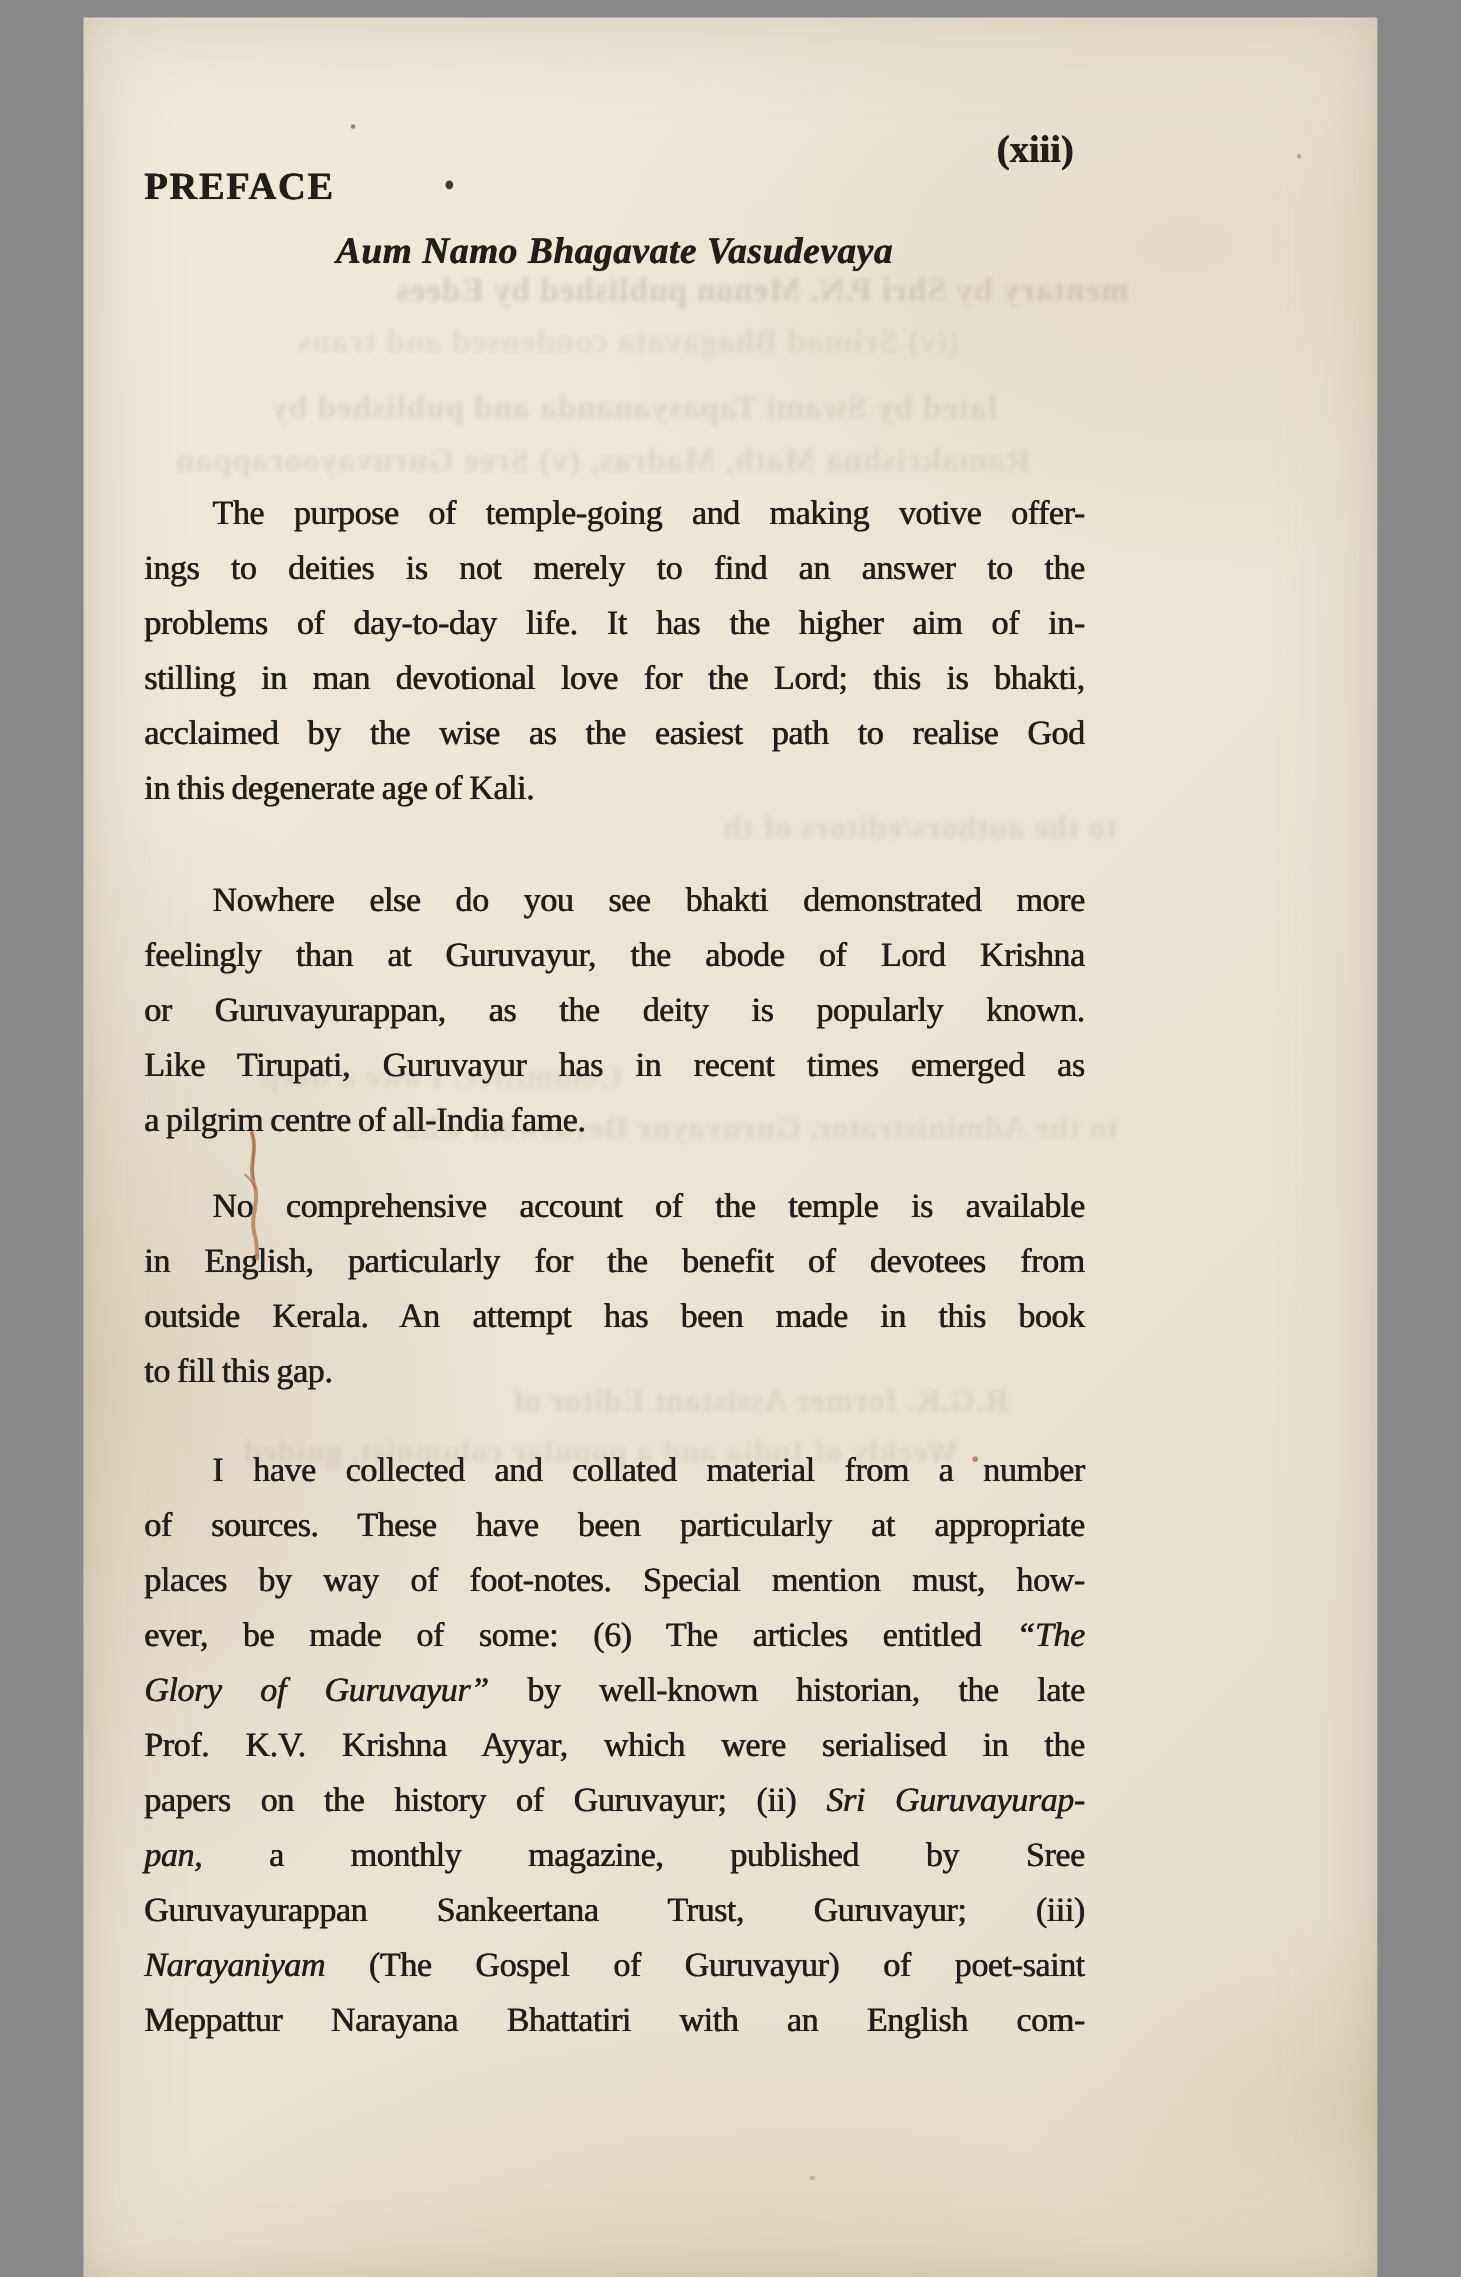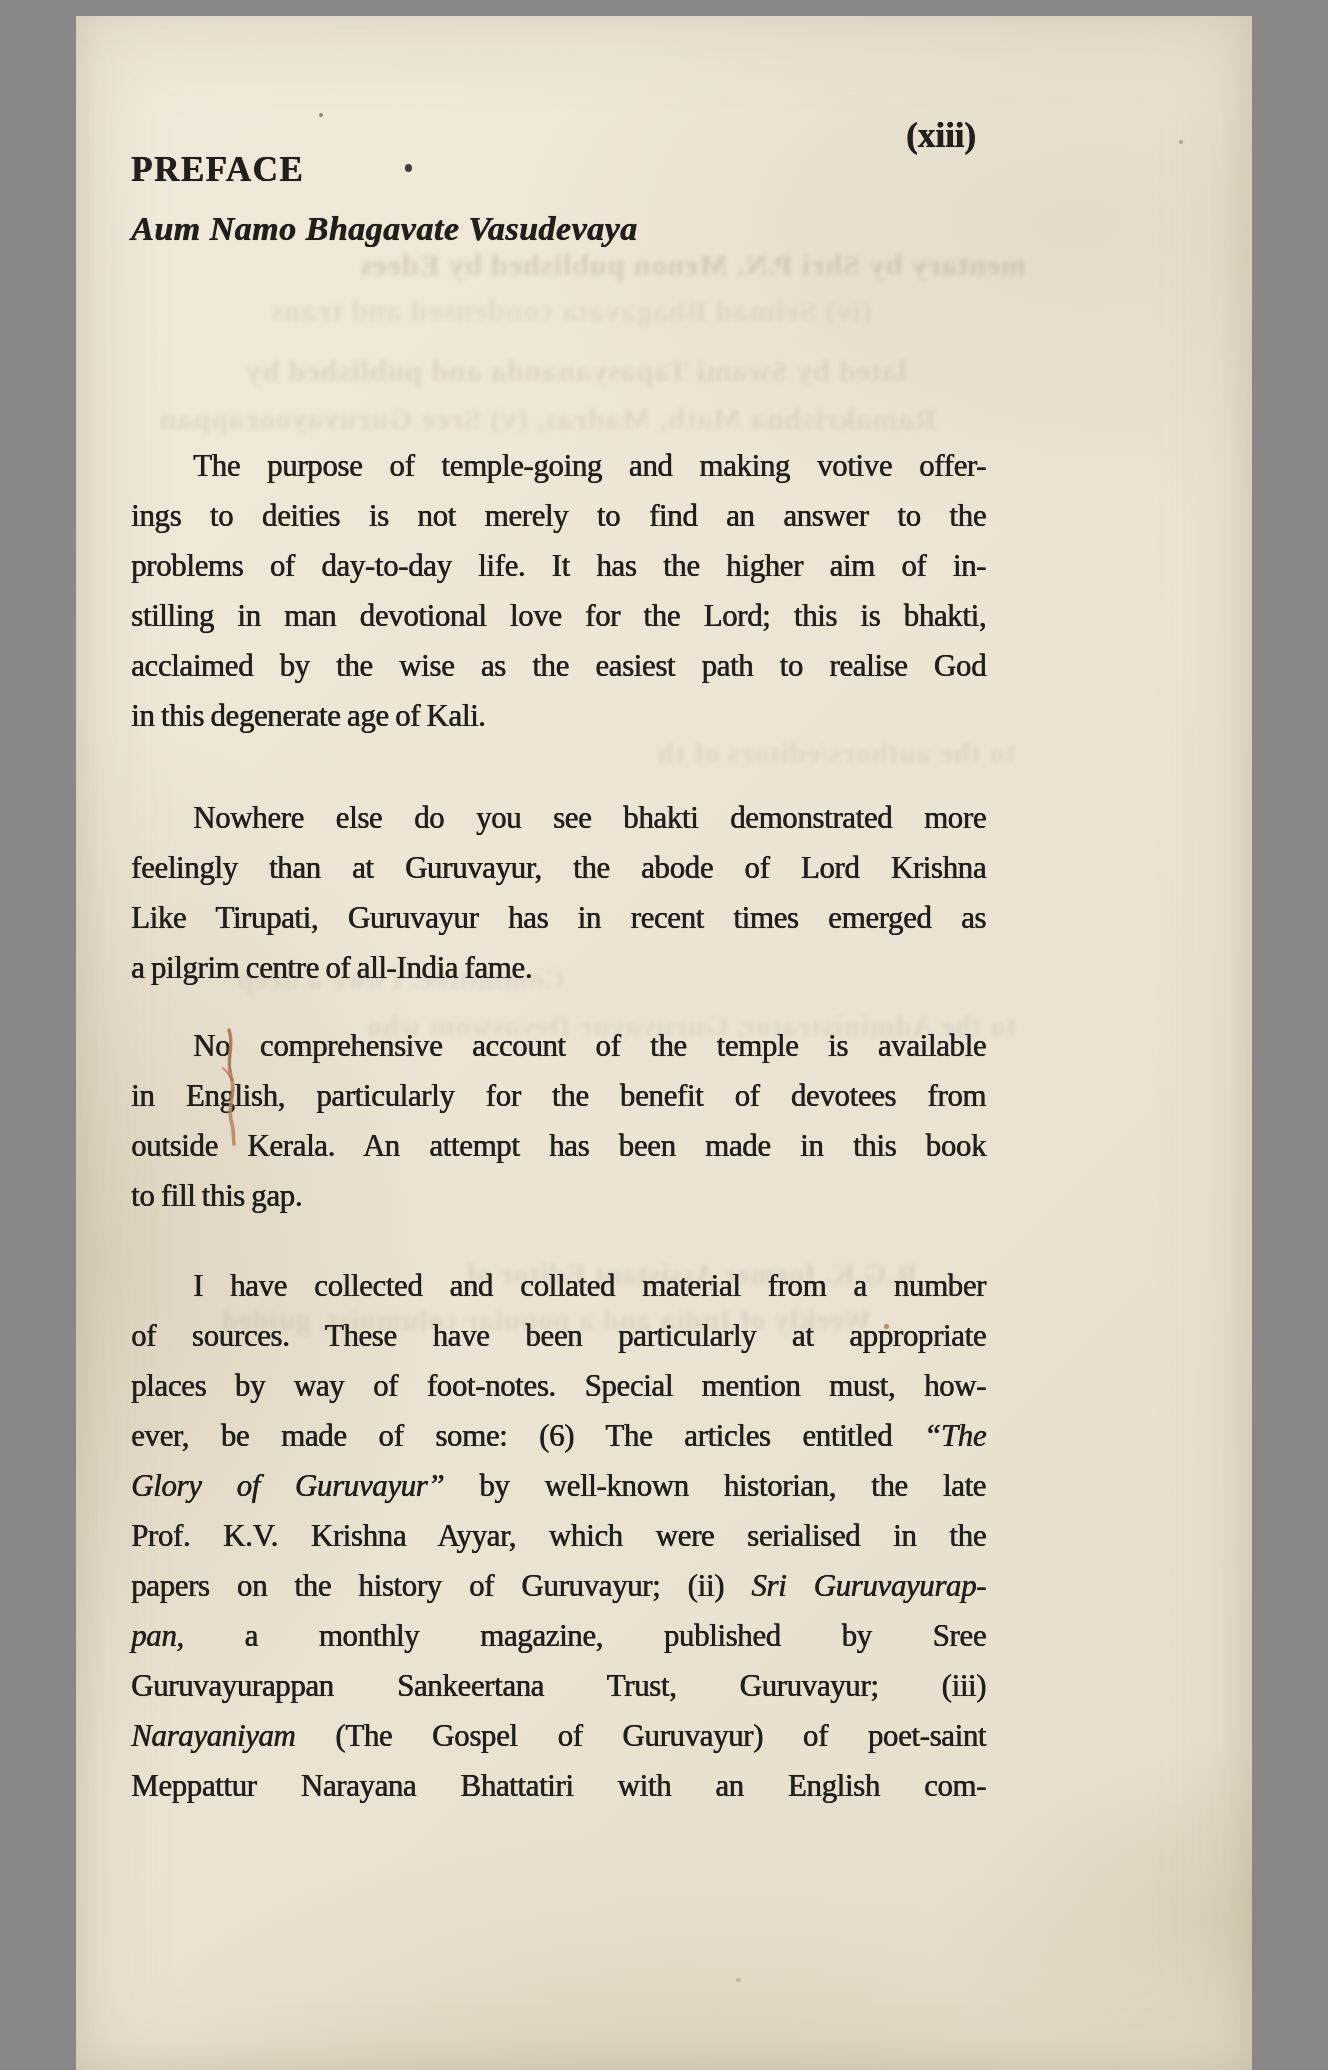--- a/index.html
+++ b/index.html
@@ -43,21 +43,21 @@
   .page-number{
     position:absolute;left:830px;top:100px;
     font-size:35px;font-weight:bold;
   }
   .title{
     position:absolute;left:55px;top:134px;width:855px;
     font-size:35px;font-weight:bold;letter-spacing:1.5px;
   }
   .subtitle{
     position:absolute;left:55px;top:194px;width:855px;
-    text-align:left;font-size:34px;font-weight:bold;font-style:italic;
+    text-align:center;font-size:34px;font-weight:bold;font-style:italic;
     letter-spacing:.5px;
   }
   .text-block{
     position:absolute;left:55px;top:425px;width:855px;
     font-size:31px;
     letter-spacing:-0.4px;
     word-spacing:-1px;
   }
   .paragraph{margin:0 0 0 0;}
   .paragraph + .paragraph{margin-top:0;}
@@ -109,20 +109,21 @@
         <div class="line first"><span>The purpose of temple-going and making votive offer-</span></div>
         <div class="line"><span>ings to deities is not merely to find an answer to the</span></div>
         <div class="line"><span>problems of day-to-day life. It has the higher aim of in-</span></div>
         <div class="line"><span>stilling in man devotional love for the Lord; this is bhakti,</span></div>
         <div class="line"><span>acclaimed by the wise as the easiest path to realise God</span></div>
         <div class="line last"><span>in this degenerate age of Kali.</span></div>
       </div>
       <div class="paragraph p1">
         <div class="line first"><span>Nowhere else do you see bhakti demonstrated more</span></div>
         <div class="line"><span>feelingly than at Guruvayur, the abode of Lord Krishna</span></div>
+        <div class="line"><span>or Guruvayurappan, as the deity is popularly known.</span></div>
         <div class="line"><span>Like Tirupati, Guruvayur has in recent times emerged as</span></div>
         <div class="line last"><span>a pilgrim centre of all-India fame.</span></div>
       </div>
       <div class="paragraph p2">
         <div class="line first"><span>No comprehensive account of the temple is available</span></div>
         <div class="line"><span>in English, particularly for the benefit of devotees from</span></div>
         <div class="line"><span>outside Kerala. An attempt has been made in this book</span></div>
         <div class="line last"><span>to fill this gap.</span></div>
       </div>
       <div class="paragraph p3">

